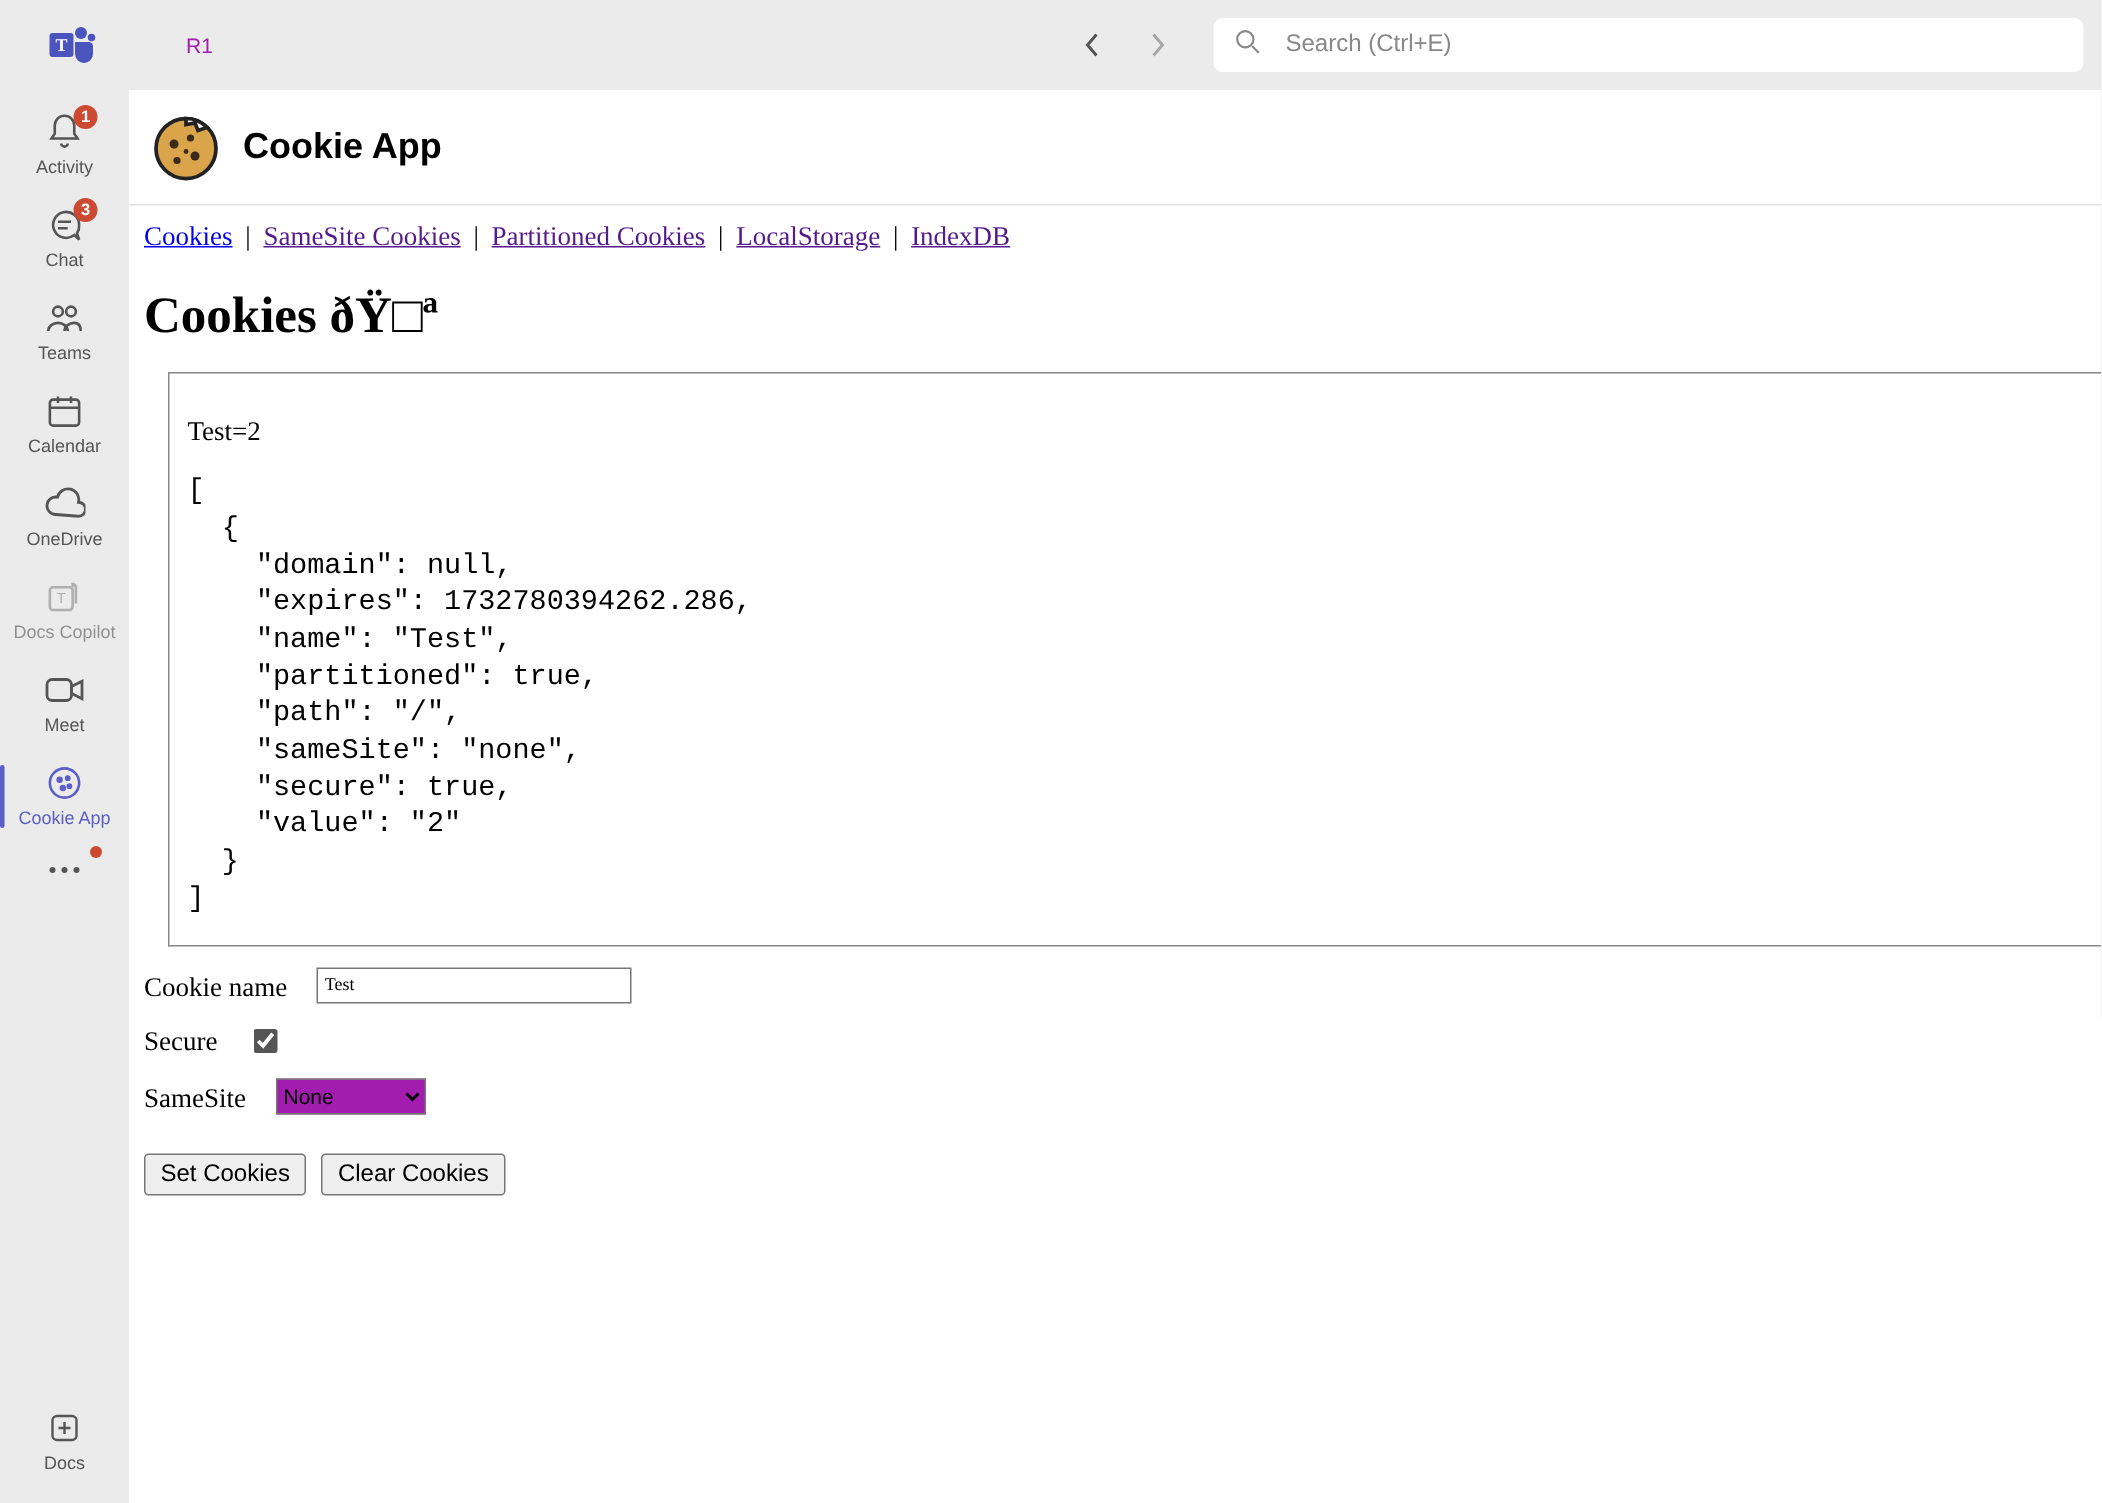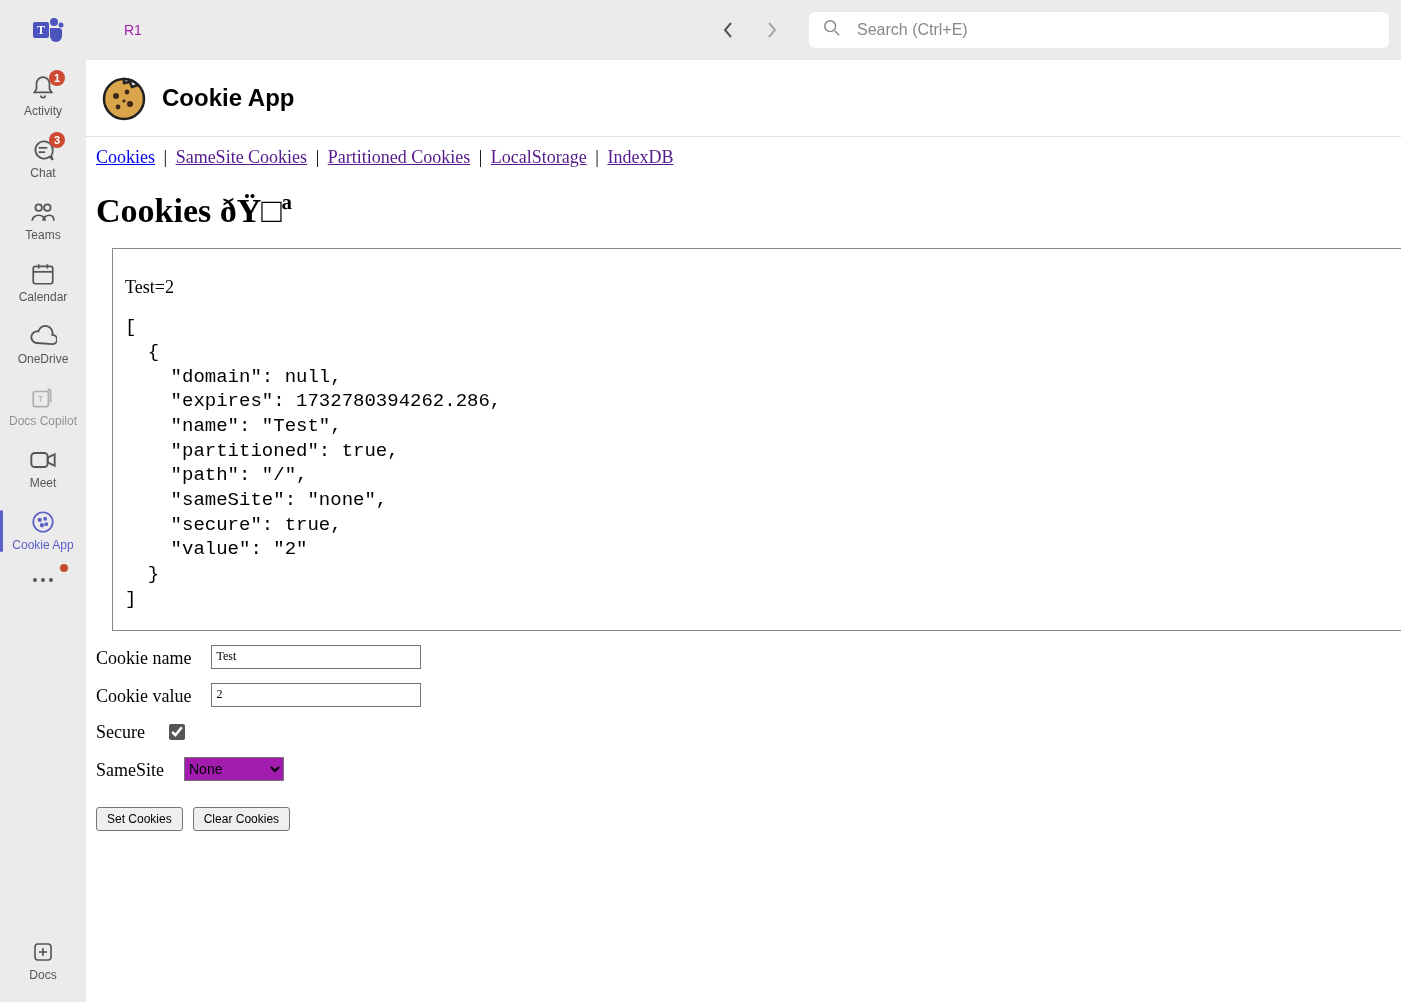--- a/index.html
+++ b/index.html
@@ -37,21 +37,21 @@
   .sep { color:#000; padding:0 4px;}
   h2.page-h { font-family:"Times New Roman", serif; font-size:34px; font-weight:bold; margin:24px 0 18px 10px;}
   .subhead { font-family:"Times New Roman", serif; font-size:18px; margin:0 0 14px 10px;}
   .cookie-box { border:1px solid #888; border-right:none; margin-left:26px; padding:26px 12px 18px 12px; font-family:"Times New Roman", serif; font-size:18px; line-height:1.35; white-space:pre; overflow:auto;}
   .cookie-box .mono { font-family: Consolas, "Courier New", monospace; font-size:19px; line-height:1.3; display:block; margin-top:16px;}
   .form-row { font-family:"Times New Roman", serif; font-size:18px; margin:14px 0 0 10px; display:flex; align-items:flex-end; gap:18px;}
   .form-row label { margin-right:2px; }
   .text-input { width:210px; height:24px; border:1px solid #767676; font-family:"Times New Roman", serif; font-size:12px; padding:1px 4px;}
   .select { width:100px; height:24px; border:1px solid #767676; font-family: Arial, sans-serif; font-size:14px; background:#a21caf;}
   .btn-row { margin:26px 0 0 10px; display:flex; gap:10px;}
-  .btn { font-family: Arial, sans-serif; font-size:12px; padding:4px 10px; border:1px solid #767676; border-radius:3px; background:#efefef; cursor:pointer;}
+  .btn { font-family: Arial, sans-serif; font-size:16px; padding:4px 10px; border:1px solid #767676; border-radius:3px; background:#efefef; cursor:pointer;}
   input[type=checkbox] { width:16px; height:16px; accent-color:#555;}
 </style>
 </head>
 <body>
 
 <div class="topbar">
   <div class="logo">
     <svg viewBox="0 0 32 32" width="32" height="32">
       <rect x="1" y="8" width="16" height="16" rx="2" fill="#4b53bc"></rect>
       <text x="9" y="20" text-anchor="middle" fill="#fff" font-family="Segoe UI" font-size="12" font-weight="bold">T</text>
@@ -237,24 +237,20 @@
     "secure": true,
     "value": "2"
   }
 ]</span></div>
 
       <div class="form-row">
         <label>Cookie name</label>
         <input class="text-input" type="text" value="Test" style="">
       </div>
 
-      <div class="form-row">
-        <label>Cookie value</label>
-        <input class="text-input" type="text" value="2" style="">
-      </div>
 
       <div class="form-row">
         <label>Secure</label>
         <input type="checkbox" checked="" style="">
       </div>
 
       <div class="form-row">
         <label>SameSite</label>
         <select class="select">
           <option>None</option>

